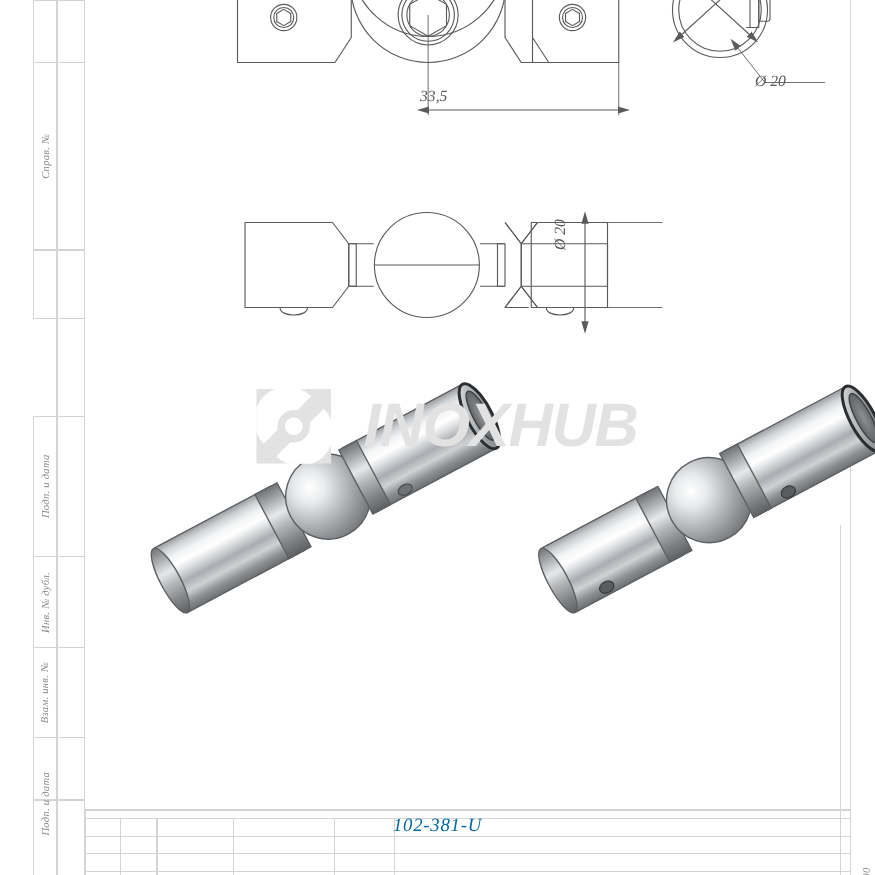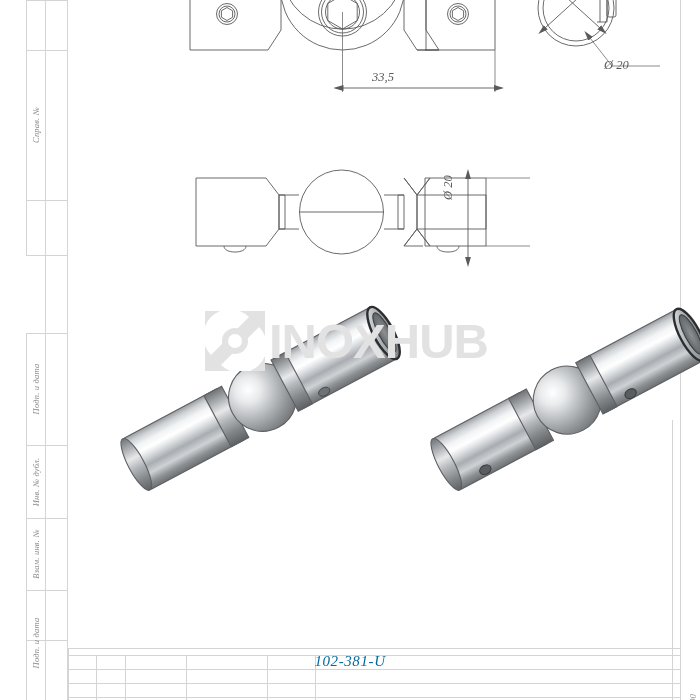--- a/index.html
+++ b/index.html
@@ -42,23 +42,24 @@
     font-size:8.5px;
     color:#8c8c8c;
     letter-spacing:.2px;
   }
 
   
   #watermark{
     position:absolute;
     left:205px;top:305px;
     width:300px;height:72px;
-    display:flex;align-items:center;gap:4px;
+    display:flex;align-items:center;gap:26px;
     pointer-events:none;
     user-select:none;
+    font-style:italic;
   }
   #wm-mark{width:60px;height:60px;flex:0 0 60px;}
   #wm-text{
     font-family:"Liberation Sans", sans-serif;
     font-weight:bold;
     font-size:49px;
     letter-spacing:-1px;
     color:#e2e2e2;
     line-height:1;
   }
@@ -279,21 +280,21 @@
       <g>
         <rect x="164" y="10" width="112" height="58" rx="2" fill="url(#steelBody)" stroke="#5d6063" stroke-width="1.1"></rect>
         <rect x="162" y="10" width="16" height="58" fill="url(#steelBodyDark)" stroke="#5d6063" stroke-width="1.1"></rect>
         <ellipse cx="276" cy="39" rx="10" ry="29" fill="url(#ringGrad)" stroke="#2b2e31" stroke-width="2.4"></ellipse>
         <ellipse cx="277" cy="39" rx="6" ry="22" fill="url(#boreGrad)" stroke="#3a3d40" stroke-width="1"></ellipse>
       </g>
       <ellipse cx="196" cy="63" rx="6" ry="4.5" fill="#5a5d60" stroke="#35383b" stroke-width="0.9"></ellipse>
     </g>
   </svg>
 
-  <div style="position:absolute;left:372px;top:70px;font-family:'Liberation Serif',serif;font-style:italic;font-size:12.5px;color:#5a5a5a;">33,5</div>
+  <div style="position:absolute;left:336px;top:70px;font-family:'Liberation Serif',serif;font-style:italic;font-size:12.5px;color:#5a5a5a;">33,5</div>
 
   <div style="position:absolute;left:604px;top:58px;font-family:'Liberation Serif',serif;font-style:italic;font-size:12.5px;color:#5a5a5a;">Ø 20</div>
 
   <div style="position:absolute;left:441px;top:200px;transform:rotate(-90deg);transform-origin:0 0;white-space:nowrap;font-family:'Liberation Serif',serif;font-style:italic;font-size:12.5px;color:#5a5a5a;">Ø 20</div>
 
   <div class="side-cell" style="left:26px;top:50px;width:20px;height:150px;">
     <span>Справ. №</span>
   </div>
   <div class="side-cell" style="left:26px;top:333px;width:20px;height:112px;">
     <span>Подп. и дата</span>

